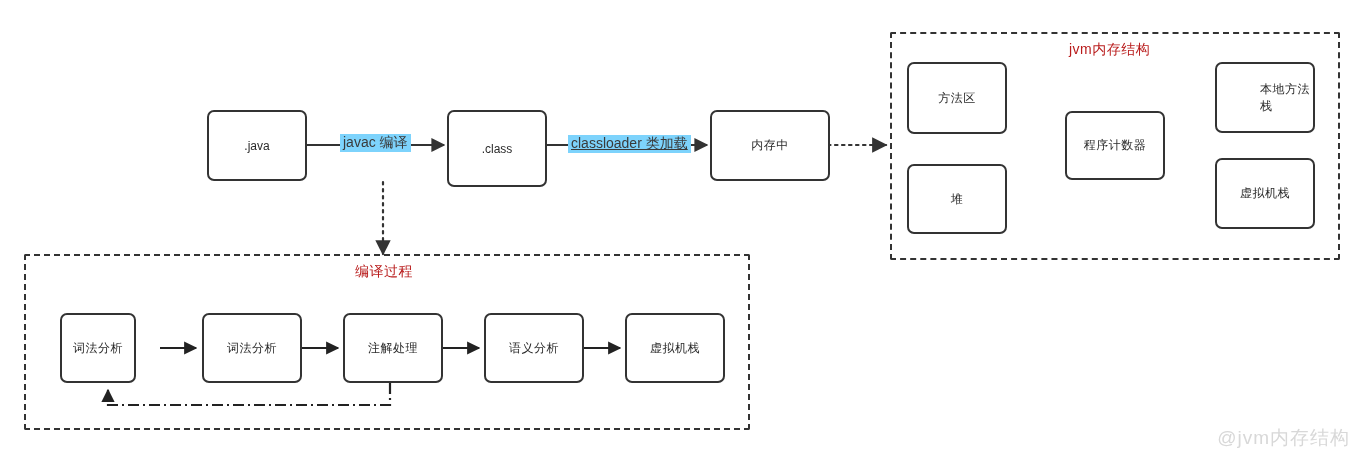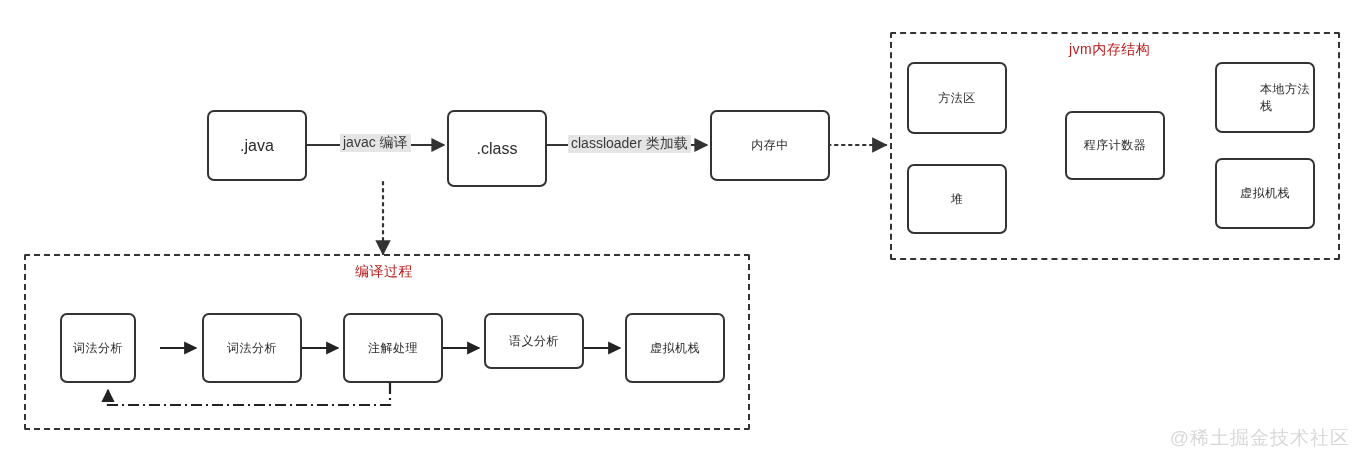--- a/index.html
+++ b/index.html
@@ -33,21 +33,21 @@
     background: #ffffff;
     display: flex;
     align-items: center;
     justify-content: center;
     color: #2b2b2b;
     font-size: 12px;
     letter-spacing: 0.5px;
     z-index: 3;
   }
   .node.latin {
-    font-size: 16px;
+    font-size: 12px;
     letter-spacing: 0px;
   }
   .group {
     position: absolute;
     box-sizing: border-box;
     border: 2px dashed #333333;
     border-radius: 2px;
     background: transparent;
     z-index: 1;
   }
@@ -56,21 +56,21 @@
     color: #b91c1c;
     font-size: 14px;
     letter-spacing: 0.5px;
     white-space: nowrap;
     z-index: 2;
   }
   .edge-label {
     position: absolute;
     color: #3a3a3a;
     font-size: 14px;
-    background: #e5e5e5;
+    background: #7dd3fc;
     padding: 0 3px;
     white-space: nowrap;
     z-index: 4;
   }
   .watermark {
     position: absolute;
     right: 18px;
     bottom: 14px;
     color: #d8d8d8;
     font-size: 19px;
@@ -136,21 +136,21 @@
     <span>.class</span>
   </div>
 
   <div class="node" style="left:710px; top:110px; width:120px; height:71px;">
     <span>内存中</span>
   </div>
 
   <div class="edge-label" style="left:340px; top:134px;">
     <span>javac 编译</span>
   </div>
-  <div class="edge-label" style="left:568px; top:135px;">
+  <div class="edge-label" style="left:568px; top:135px;text-decoration:underline;">
     <span>classloader 类加载</span>
   </div>
 
   <div class="group" style="left:890px; top:32px; width:450px; height:228px;"></div>
   <div class="group-title" style="left:1069px; top:41px;">
     <span>jvm内存结构</span>
   </div>
 
   <div class="node" style="left:907px; top:62px; width:100px; height:72px;">
     <span>方法区</span>
@@ -182,25 +182,25 @@
   </div>
 
   <div class="node" style="left:202px; top:313px; width:100px; height:70px;">
     <span>词法分析</span>
   </div>
 
   <div class="node" style="left:343px; top:313px; width:100px; height:70px;">
     <span>注解处理</span>
   </div>
 
-  <div class="node" style="left:484px; top:313px; width:100px; height:56px;">
+  <div class="node" style="left:484px; top:313px; width:100px; height:70px;">
     <span>语义分析</span>
   </div>
 
   <div class="node" style="left:625px; top:313px; width:100px; height:70px;">
     <span>虚拟机栈</span>
   </div>
 
   <div class="watermark">
-    <span>@稀土掘金技术社区</span>
+    <span>@jvm内存结构</span>
   </div>
 
 </div>
 
 </body></html>

